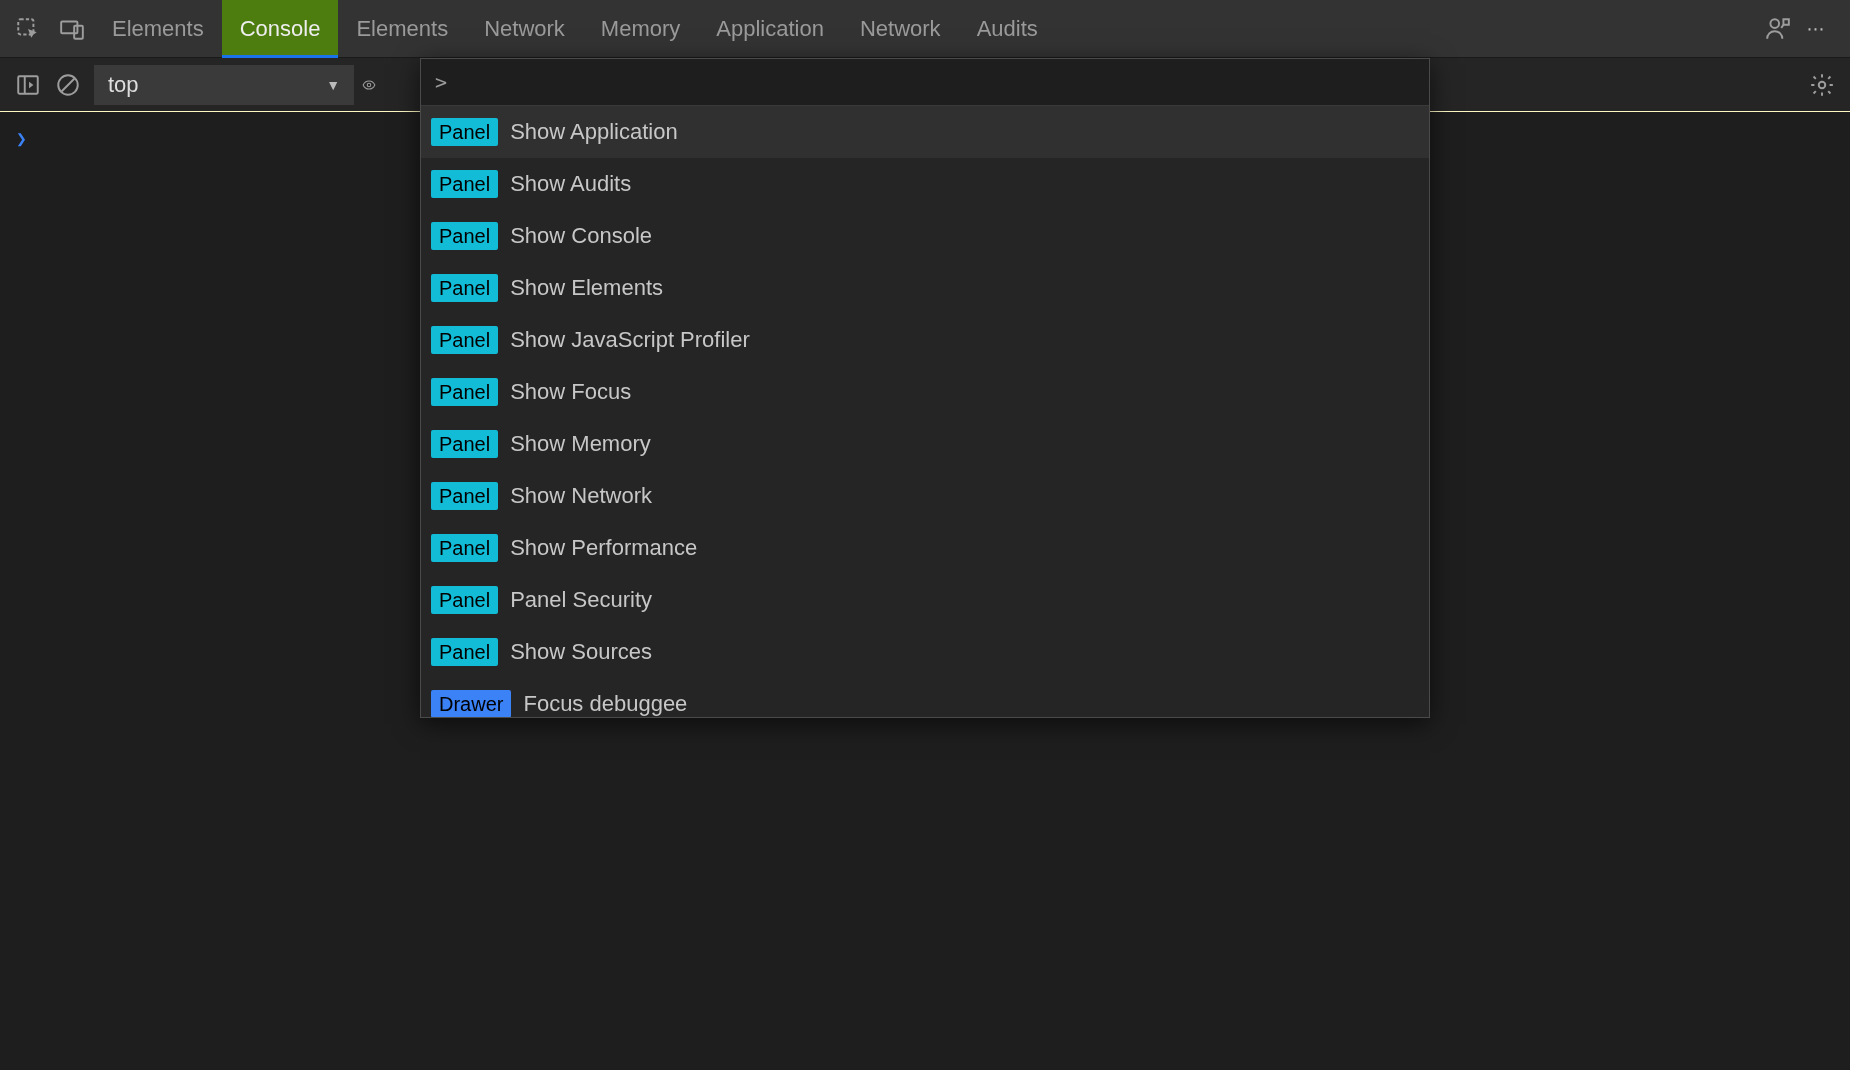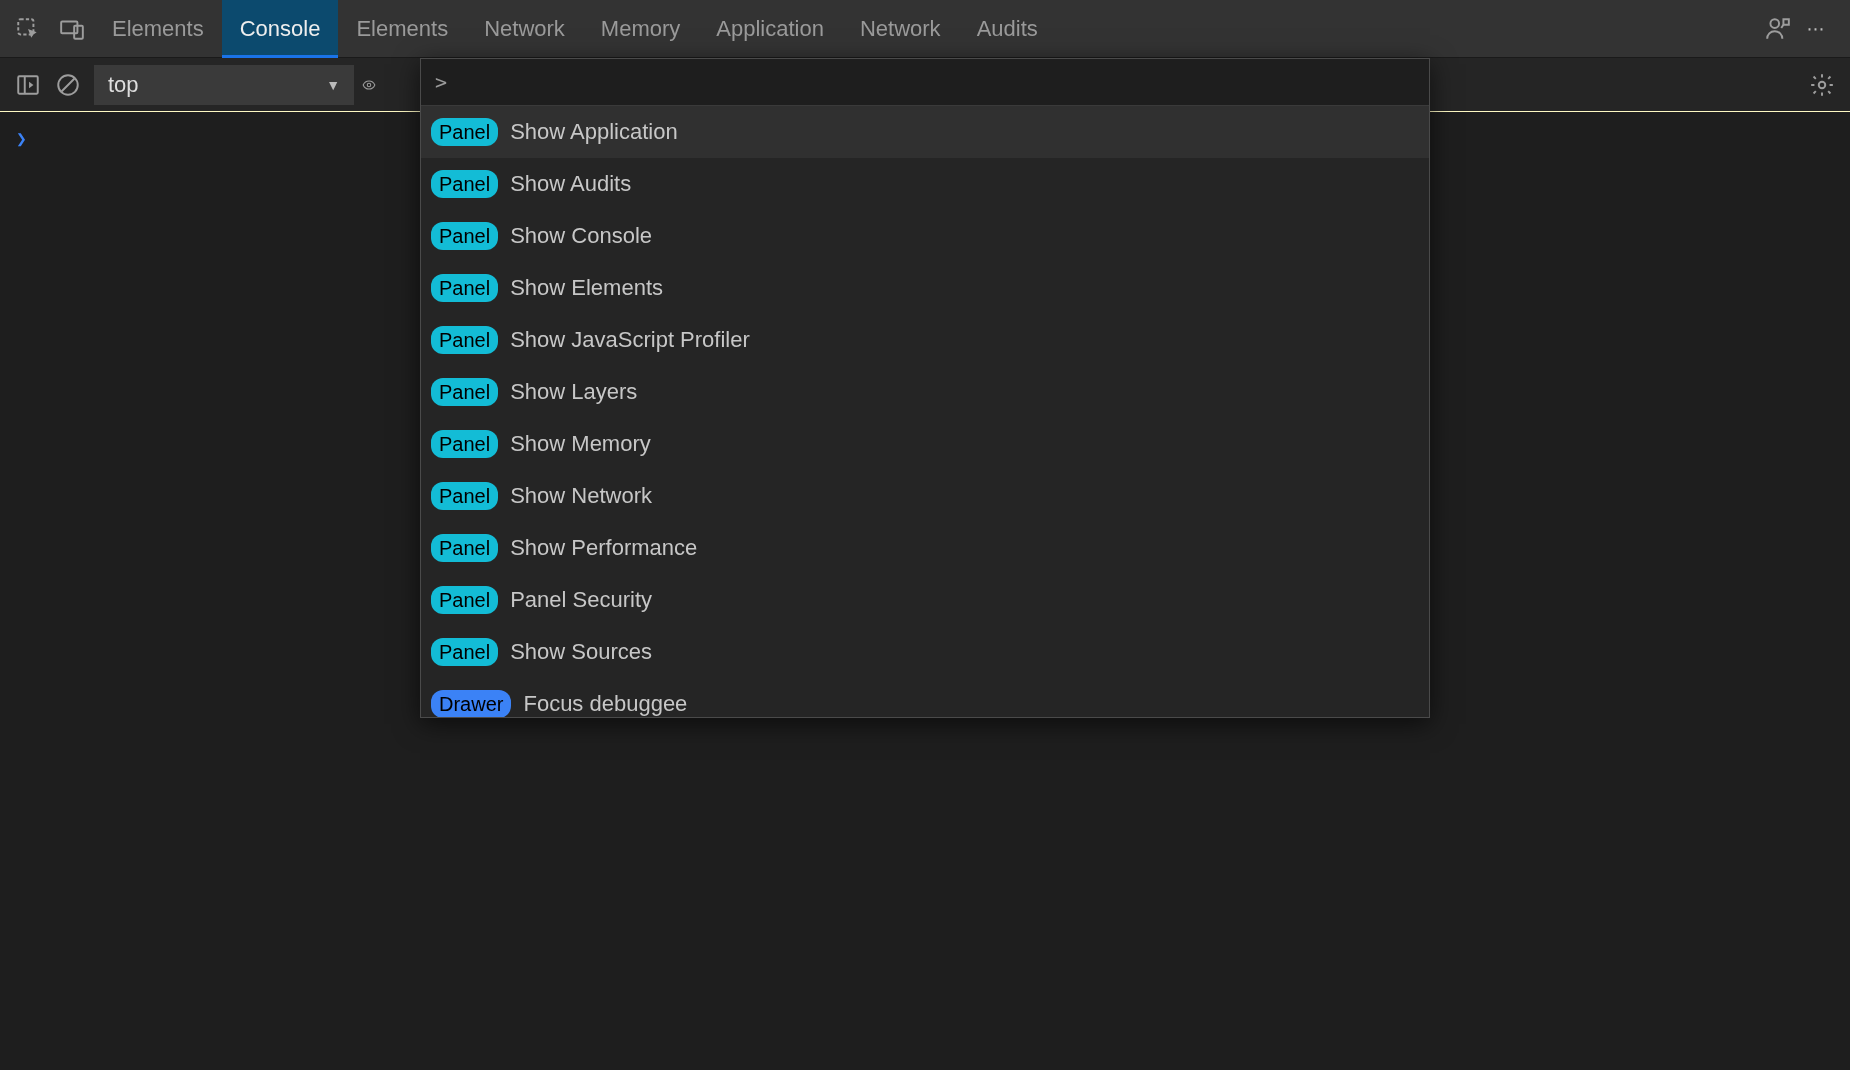--- a/index.html
+++ b/index.html
@@ -34,21 +34,21 @@
 
   .tab {
     padding: 0 18px;
     height: 58px;
     display: flex; align-items: center;
     color: #9a9a9a;
     position: relative;
     white-space: nowrap;
   }
   .tab.active {
-    background: #0c4a6e;
+    background: #4d7c0f;
     color: #eee;
   }
   .tab.active::after {
     content: "";
     position: absolute;
     left: 0; right: 0; bottom: 0;
     height: 3px;
     background: #1a73e8;
   }
 
@@ -125,21 +125,21 @@
     padding: 0 10px;
     gap: 12px;
     color: #c7c7c7;
   }
   .cmd-item.selected { background: #303030; }
   .badge {
     padding: 1px 8px;
     font-size: 20px;
     line-height: 26px;
     color: #000;
-    border-radius: 12px;
+    border-radius: 2px;
   }
   .badge.panel  { background: #13bcd6; }
   .badge.drawer { background: #3b82f6; }
 
   
   .cmd-list::-webkit-scrollbar { width: 18px; }
   .cmd-list::-webkit-scrollbar-track { background: #252525; }
   .cmd-list::-webkit-scrollbar-thumb { background: #4a4a4a; }
 
   
@@ -273,21 +273,21 @@
     <div class="cmd-item">
       <span class="badge panel">Panel</span>
       <span>Show Elements</span>
     </div>
     <div class="cmd-item">
       <span class="badge panel">Panel</span>
       <span>Show JavaScript Profiler</span>
     </div>
     <div class="cmd-item">
       <span class="badge panel">Panel</span>
-      <span>Show Layers</span>
+      <span>Show Focus</span>
     </div>
     <div class="cmd-item">
       <span class="badge panel">Panel</span>
       <span>Show Memory</span>
     </div>
     <div class="cmd-item">
       <span class="badge panel">Panel</span>
       <span>Show Network</span>
     </div>
     <div class="cmd-item">

